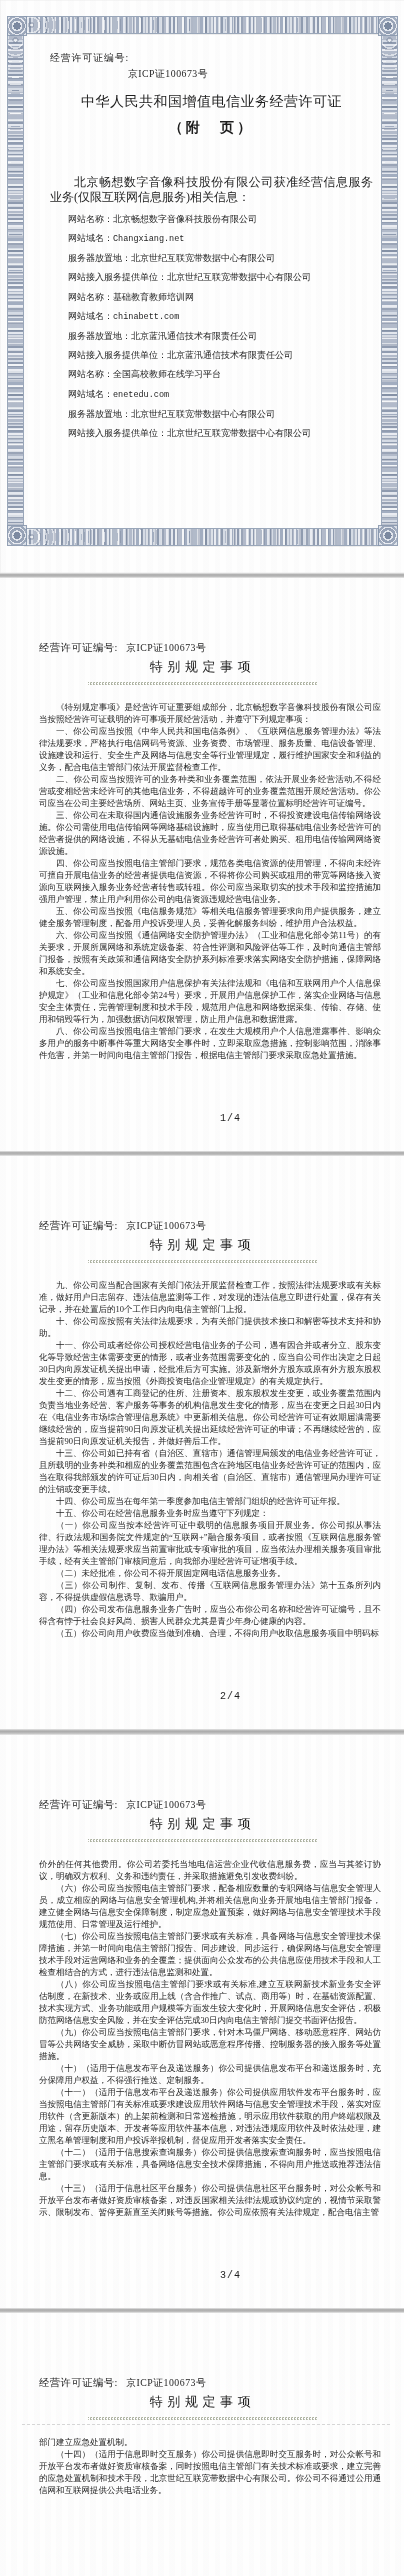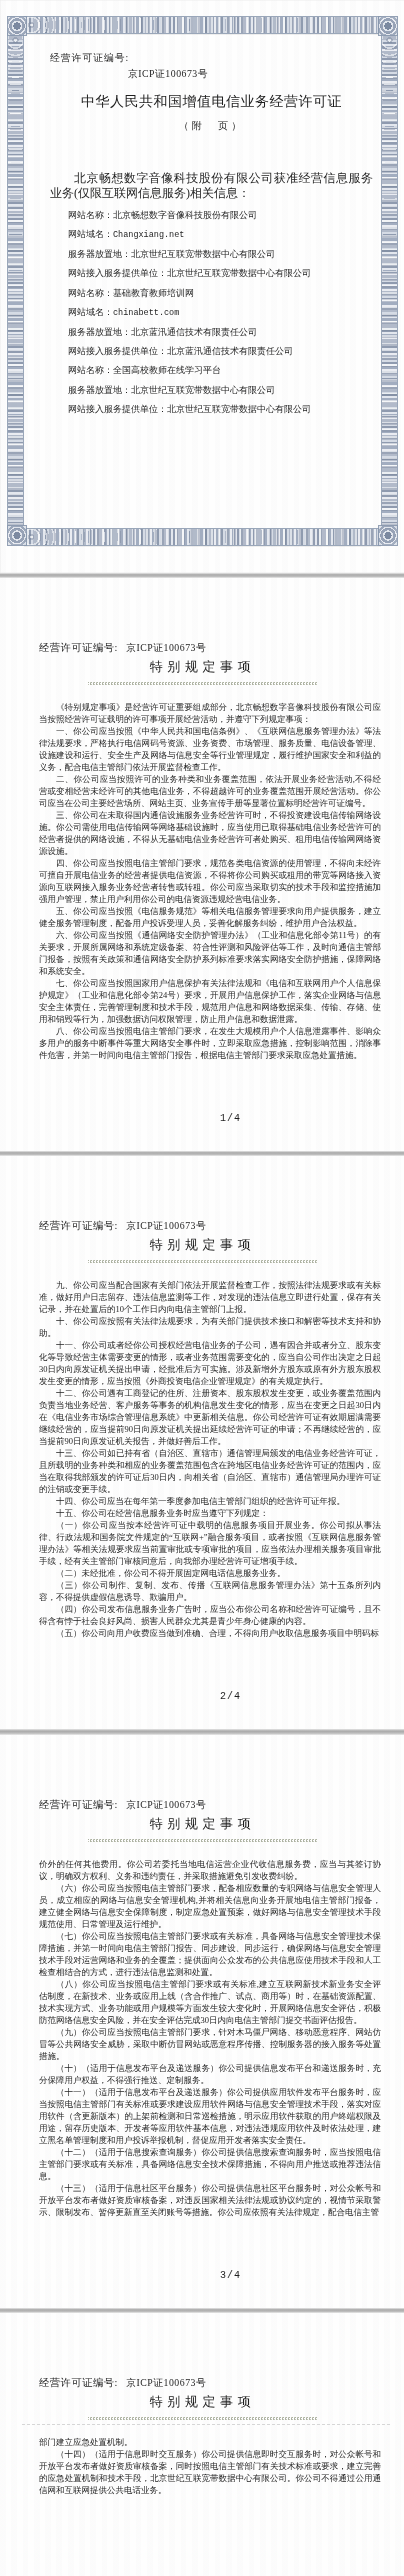--- a/index.html
+++ b/index.html
@@ -53,21 +53,21 @@
   }
   .frame .tl{top:0;left:0;}
   .frame .tr{top:0;right:0;}
   .frame .bl{bottom:0;left:0;}
   .frame .br{bottom:0;right:0;}
 
   .cert-content{position:absolute;top:34px;left:50px;right:32px;font-size:8.8px;}
   .lic-label{margin-top:17.5px;font-size:9.8px;letter-spacing:1px;}
   .lic-no{margin:3.6px 0 0 78px;font-size:9.8px;letter-spacing:0.5px;}
   .cert-title{margin:12.4px 0 0;text-align:center;font-size:14px;font-weight:400;letter-spacing:0.5px;}
-  .cert-subtitle{margin:7.2px 0 0;text-align:center;font-size:10px;font-weight:400;letter-spacing:3.1px;}
+  .cert-subtitle{margin:7.2px 0 0;text-align:center;font-size:14px;font-weight:700;letter-spacing:3.1px;}
   .intro{margin:38px 0 2.1px;line-height:15.5px;text-indent:2em;text-align:justify;font-size:12px;}
   .site{margin-top:0;}
   .site p{margin:7.2px 0 0;line-height:12px;text-indent:2em;text-align:justify;font-size:9px;}
   .mono{font-family:"Liberation Mono","DejaVu Sans Mono",monospace;font-size:8.5px;}
 
   
   .hdr{position:absolute;top:63px;left:39px;font-size:10.3px;letter-spacing:0.5px;}
   .hdr .num{margin-left:5.2px;font-size:9.8px;}
   .reg-title{position:absolute;top:80px;left:0;width:100%;margin:0;text-align:center;font-size:13px;font-weight:400;letter-spacing:4.6px;}
   .squiggle{
@@ -118,20 +118,21 @@
 
       <div class="site">
         <p><span>网站名称：</span><span>基础教育教师培训网</span></p>
         <p><span>网站域名：</span><span class="mono">chinabett.com</span></p>
         <p><span>服务器放置地：</span><span>北京蓝汛通信技术有限责任公司</span></p>
         <p><span>网站接入服务提供单位：</span><span>北京蓝汛通信技术有限责任公司</span></p>
       </div>
 
       <div class="site">
         <p><span>网站名称：</span><span>全国高校教师在线学习平台</span></p>
+        <p><span>网站域名：</span><span class="mono">enetedu.com</span></p>
         <p><span>服务器放置地：</span><span>北京世纪互联宽带数据中心有限公司</span></p>
         <p><span>网站接入服务提供单位：</span><span>北京世纪互联宽带数据中心有限公司</span></p>
       </div>
     </div>
   </section>
 
   <div class="gap"></div>
 
   <section class="sheet reg">
     <div class="hdr">

